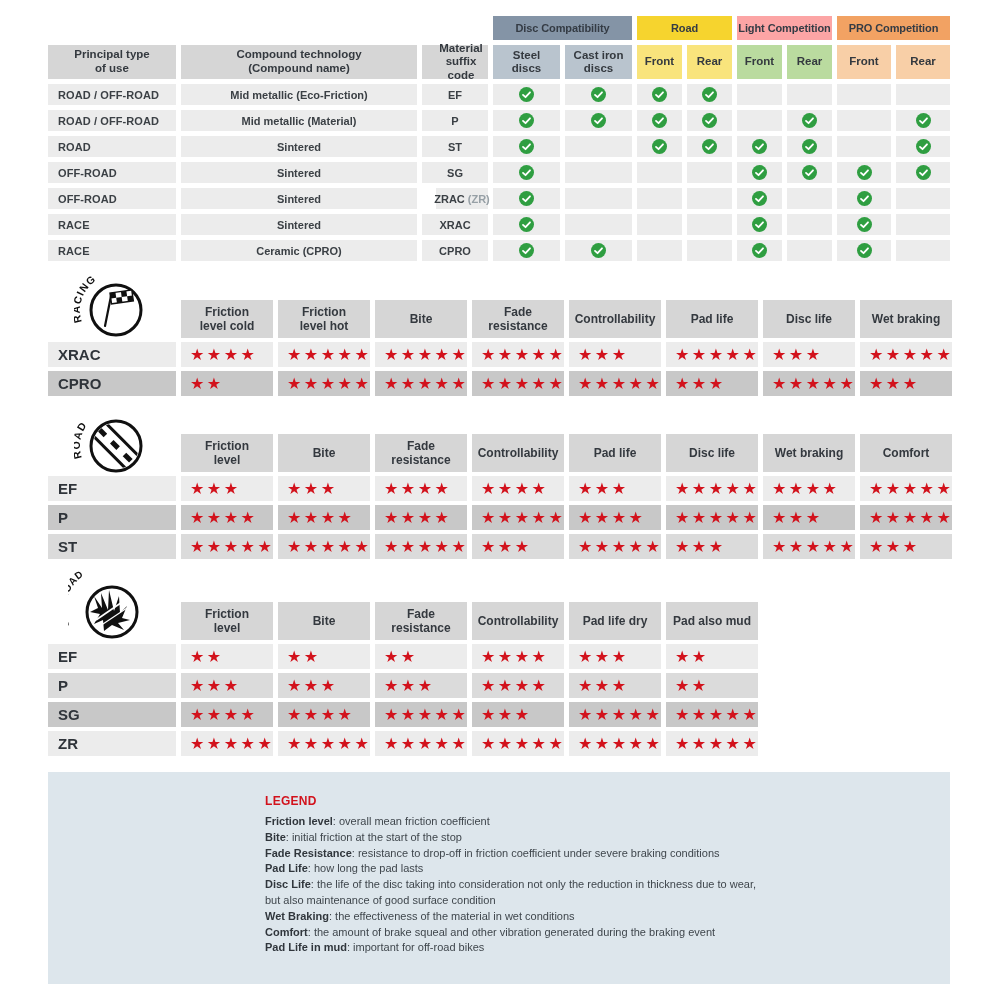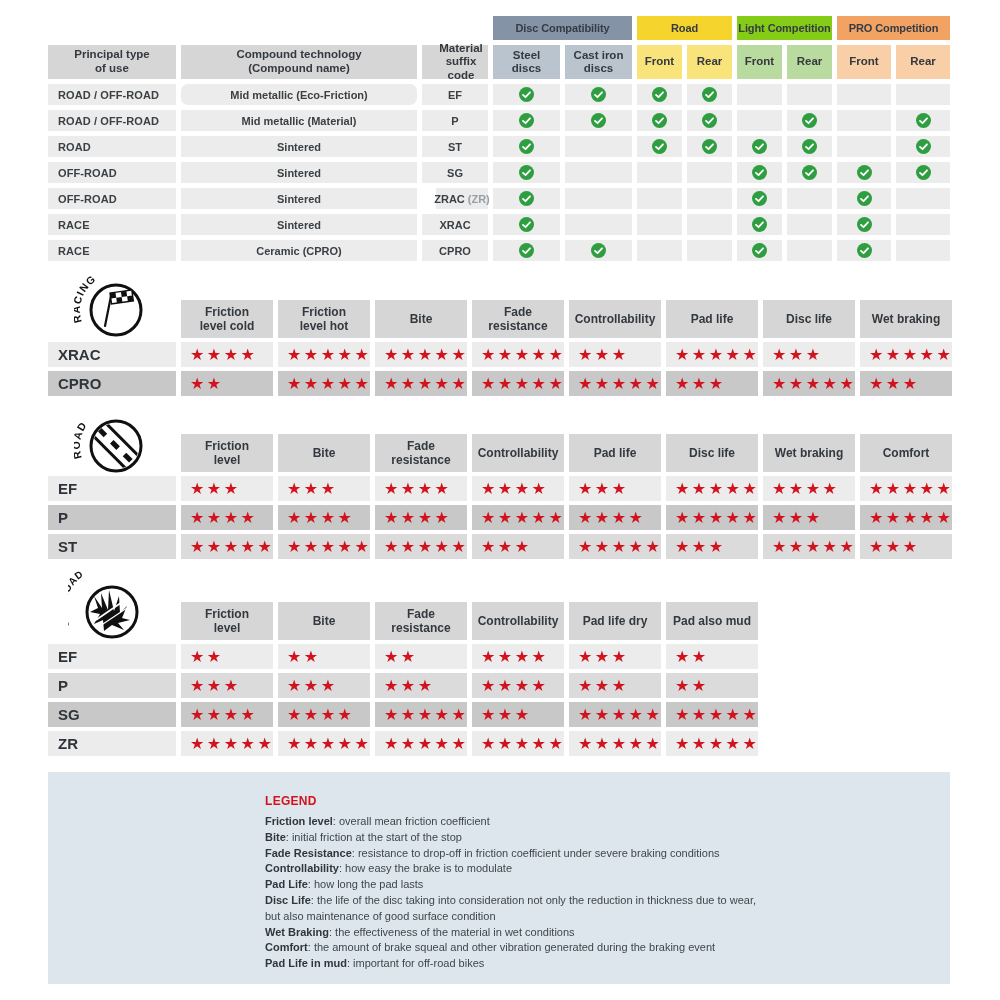--- a/index.html
+++ b/index.html
@@ -22,21 +22,21 @@
   .cell{display:flex;align-items:center;font-size:11px;}
   .c-center{justify-content:center;text-align:center;}
   .bg-row{background:#ececec;}
   .hd{background:#d6d6d6;font-weight:bold;white-space:pre-line;line-height:1.18;font-size:11.5px;color:#34393f;}
   .band{font-weight:bold;font-size:11px;color:#343b44;letter-spacing:-0.1px;}
   .subhd{font-weight:bold;white-space:pre-line;line-height:1.15;font-size:11.5px;color:#34393f;}
   .band-0{background:#8494a6;}
   .sub-0{background:#b9c4ce;}
   .band-1{background:#f6d42e;}
   .sub-1{background:#f9e47c;}
-  .band-2{background:#84cc16;}
+  .band-2{background:#fca5a5;}
   .sub-2{background:#badb9f;}
   .band-3{background:#f2a263;}
   .sub-3{background:#f8cfa7;}
   .use-cell{font-weight:bold;padding-left:10px;letter-spacing:0.1px;}
   .tech-cell{font-weight:bold;}
   .suffix-cell{font-weight:bold;}
   .suffix-note{color:#97a0a6;margin-left:3px;font-weight:bold;}
   .check-cell svg{display:block;}
   
   .rhd{background:#d6d6d6;font-weight:bold;white-space:pre-line;line-height:1.18;font-size:12px;color:#34393f;}
@@ -76,21 +76,21 @@
 discs</div>
     <div class="cell c-center subhd sub-0" style="grid-area: 2 / 5;">Cast iron
 discs</div>
     <div class="cell c-center subhd sub-1" style="grid-area: 2 / 6;">Front</div>
     <div class="cell c-center subhd sub-1" style="grid-area: 2 / 7;">Rear</div>
     <div class="cell c-center subhd sub-2" style="grid-area: 2 / 8;">Front</div>
     <div class="cell c-center subhd sub-2" style="grid-area: 2 / 9;">Rear</div>
     <div class="cell c-center subhd sub-3" style="grid-area: 2 / 10;">Front</div>
     <div class="cell c-center subhd sub-3" style="grid-area: 2 / 11;">Rear</div>
     <div class="cell bg-row use-cell" style="grid-area: 3 / 1;">ROAD / OFF-ROAD</div>
-    <div class="cell c-center bg-row tech-cell" style="grid-area: 3 / 2; border-radius: 7px;">Mid metallic (Eco-Friction)</div>
+    <div class="cell c-center bg-row tech-cell" style="grid-area: 3 / 2;">Mid metallic (Eco-Friction)</div>
     <div class="cell c-center bg-row suffix-cell" style="grid-area: 3 / 3;">
       <span>EF</span>
     </div>
     <div class="cell c-center bg-row check-cell" style="grid-area: 3 / 4;">
       <span style="display: flex;">
         <svg viewBox="0 0 15 15" width="15" height="15">
           <circle cx="7.5" cy="7.5" r="7.5" fill="#2f9e41"></circle>
           <path d="M4 7.9 L6.5 10.2 L11 5.3" stroke="#fff" stroke-width="1.8" fill="none" stroke-linecap="round" stroke-linejoin="round"></path>
         </svg>
       </span>
@@ -681,21 +681,20 @@
       <span class="stars">★★★★★</span>
     </div>
   </div>
 
 <div id="legend-box" class="abs">
   <div id="legend-title">LEGEND</div>
   <div>
       <div class="legend-line"><span class="term">Friction level</span><span class="def">: overall mean friction coefficient</span></div>
       <div class="legend-line"><span class="term">Bite</span><span class="def">: initial friction at the start of the stop</span></div>
       <div class="legend-line"><span class="term">Fade Resistance</span><span class="def">: resistance to drop-off in friction coefficient under severe braking conditions</span></div>
-      <div class="legend-line"><span class="term">Controllability</span><span class="def">: how easy the brake is to modulate</span></div>
       <div class="legend-line"><span class="term">Pad Life</span><span class="def">: how long the pad lasts</span></div>
       <div class="legend-line"><span class="term">Disc Life</span><span class="def">: the life of the disc taking into consideration not only the reduction in thickness due to wear,</span></div>
       <div class="legend-line"><span class="def">but also maintenance of good surface condition</span></div>
       <div class="legend-line"><span class="term">Wet Braking</span><span class="def">: the effectiveness of the material in wet conditions</span></div>
       <div class="legend-line"><span class="term">Comfort</span><span class="def">: the amount of brake squeal and other vibration generated during the braking event</span></div>
       <div class="legend-line"><span class="term">Pad Life in mud</span><span class="def">: important for off-road bikes</span></div>
     </div>
 </div>
 
 </body></html>

